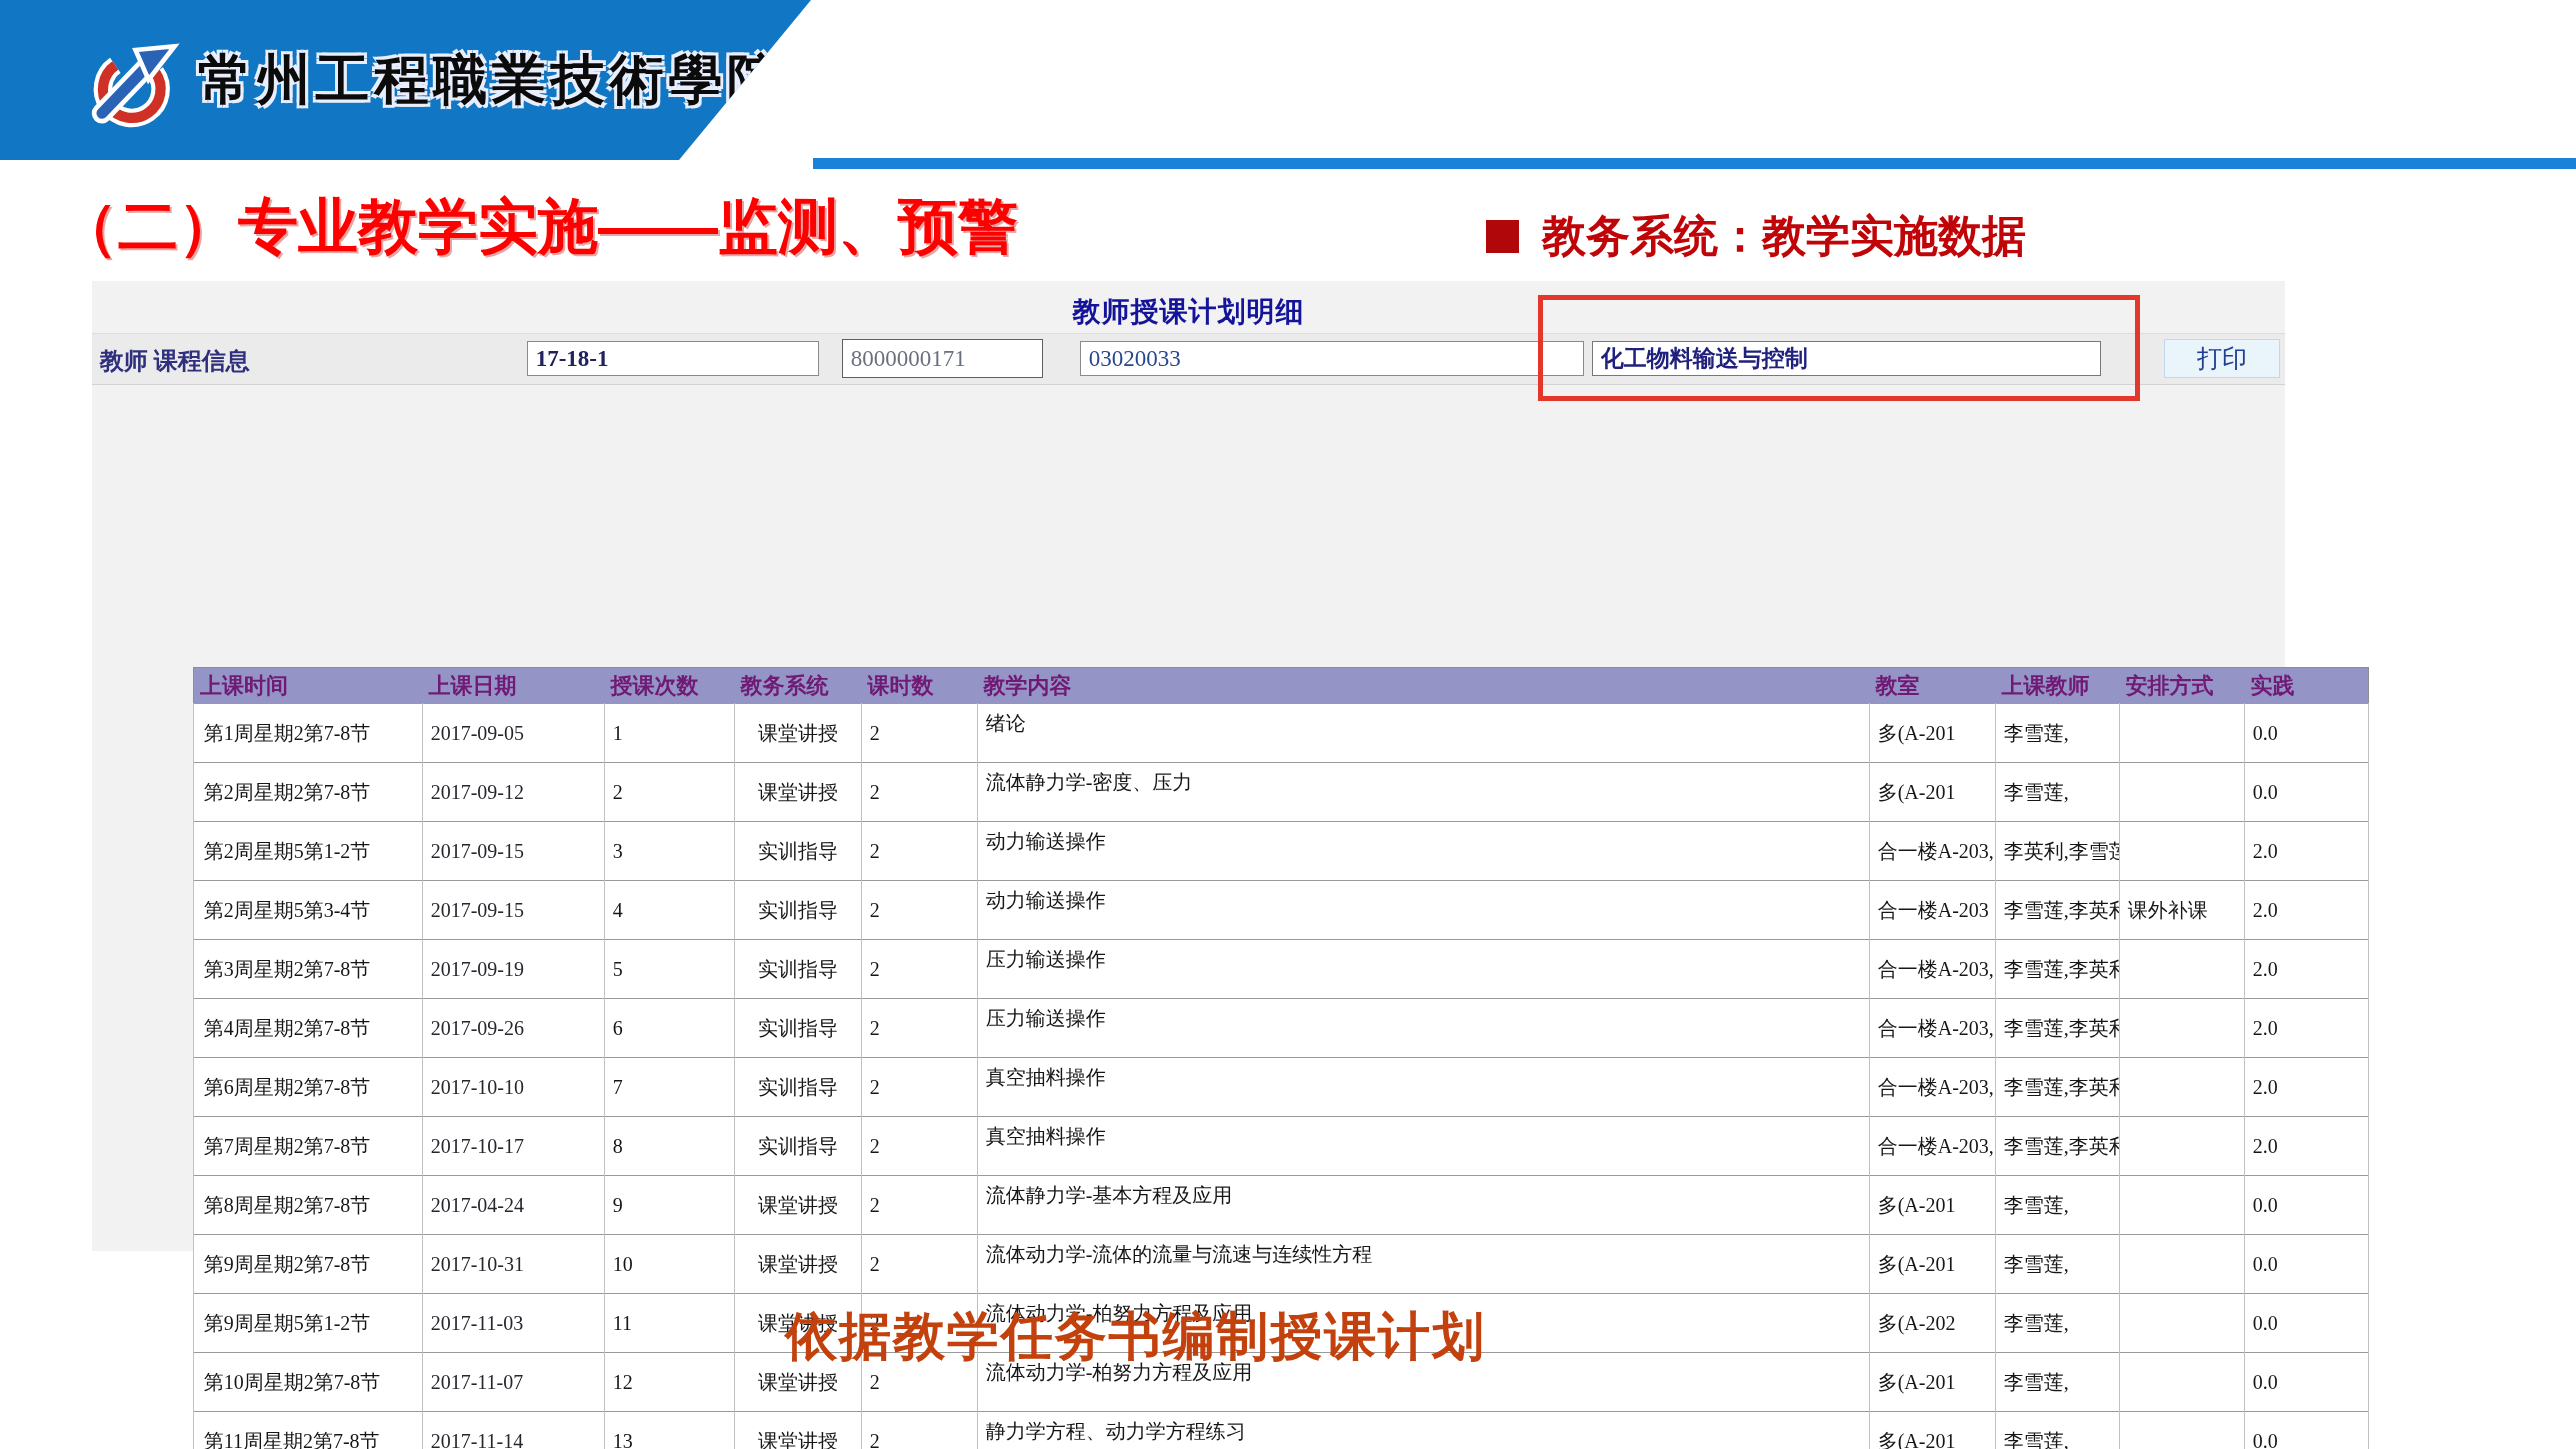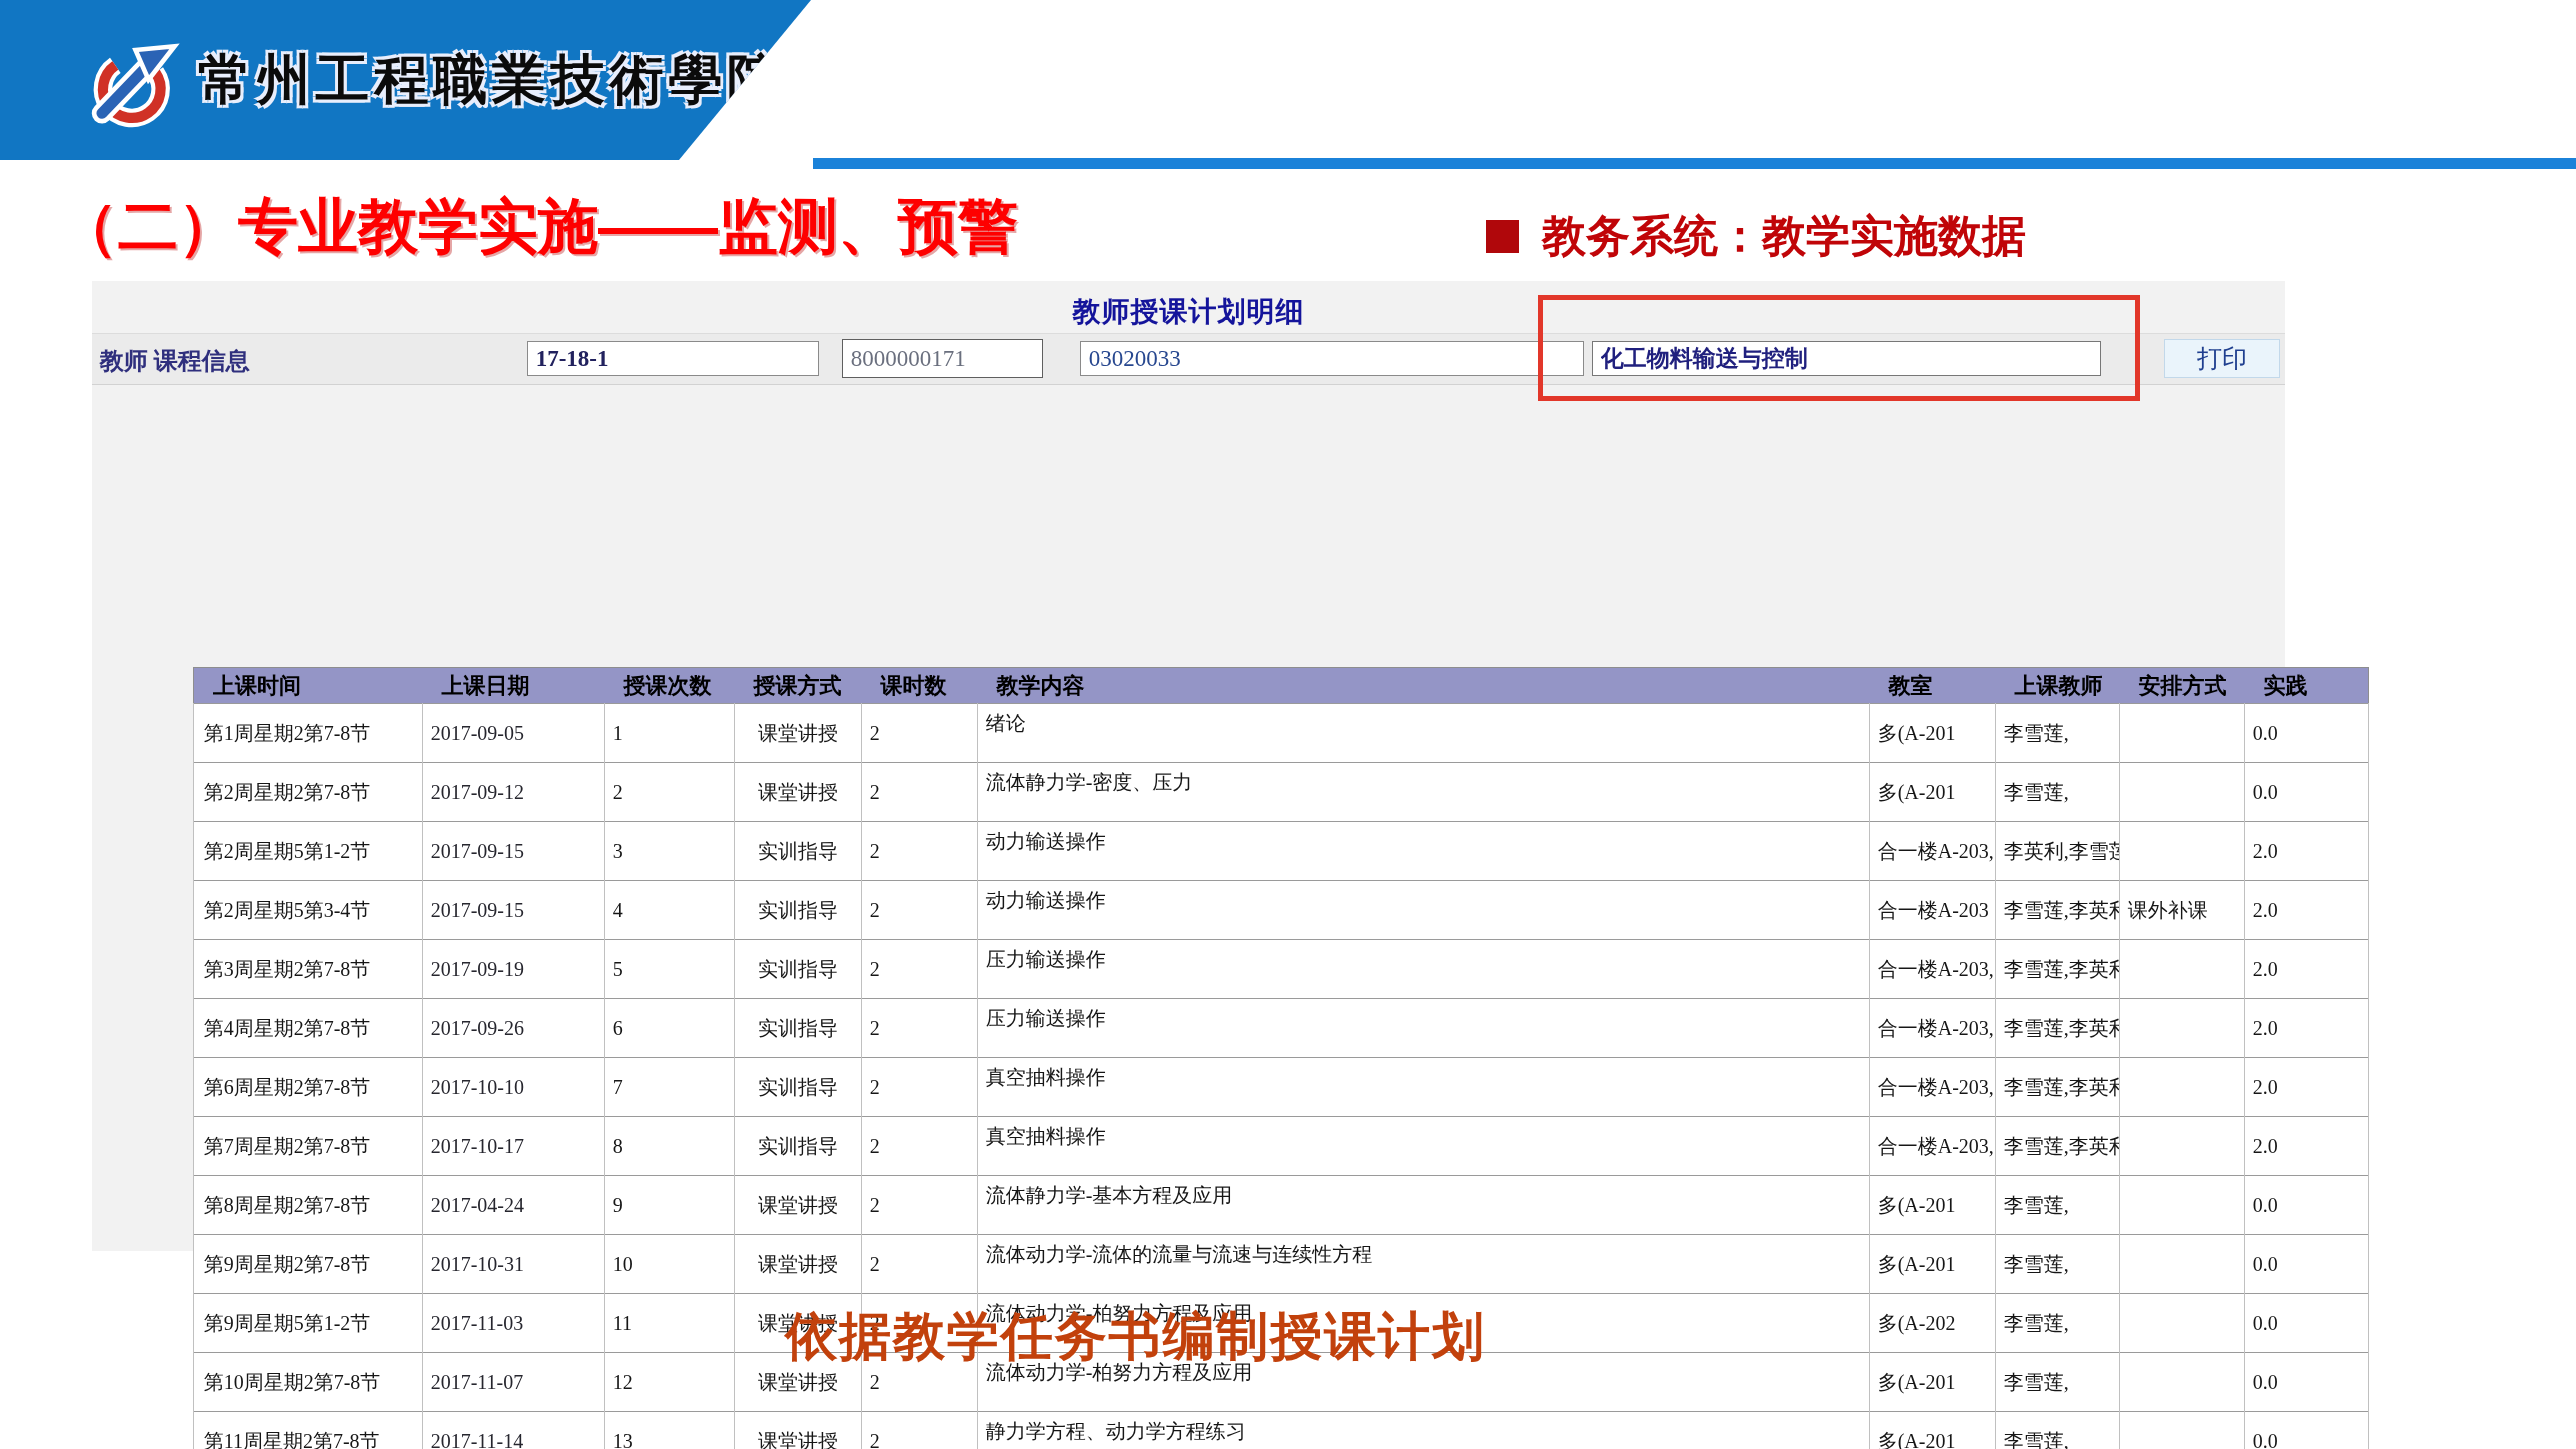--- a/index.html
+++ b/index.html
@@ -57,23 +57,23 @@
                font-size:25px; font-family:"Liberation Serif", serif; cursor:pointer;margin-left:41px; }
 
   
   .red-box { position:absolute; left:1538px; top:295px; width:602px; height:106px;
              border:5.8px solid #e2372a; z-index:6; }
 
   
   table.sched { position:absolute; left:101px; top:386px; width:2173px;
                 border-collapse:collapse; table-layout:fixed;
                 border:1px solid #8e8e8e; background:#fff; }
-  table.sched thead th { height:36px; background:#9495c6; color:#000000;
+  table.sched thead th { height:36px; background:#9495c6; color:#701a75;
                          font-size:22px; font-weight:bold; text-align:left;
-                         padding-left:19px; white-space:nowrap; overflow:hidden; }
+                         padding-left:6px; white-space:nowrap; overflow:hidden; }
   table.sched tbody tr { border-top:1.9px solid #9a9a9a; }
   table.sched tbody td { height:59px; font-size:20px; color:#161616;
                          border-left:1px solid #c0c0c0; border-right:1px solid #c0c0c0;
                          padding:0 7.7px; vertical-align:middle; white-space:nowrap; overflow:hidden; }
   table.sched td.c0 { padding-left:9.7px; }
   table.sched td.c1 { color:#26262e; }
   table.sched td.c3 { text-align:center; }
   table.sched td.c5 { vertical-align:top; padding-top:5.8px; }
 </style>
 </head>
@@ -122,21 +122,21 @@
         <col style="width:126px">
           <col style="width:124px">
           <col style="width:125px">
         <col style="width:124px">
       </colgroup>
       <thead>
         <tr>
             <th>上课时间</th>
             <th>上课日期</th>
             <th>授课次数</th>
-            <th>授课方式</th>
+            <th>教务系统</th>
             <th>课时数</th>
             <th>教学内容</th>
             <th>教室</th>
             <th>上课教师</th>
             <th>安排方式</th>
             <th>实践</th>
           </tr>
       </thead>
       <tbody>
           <tr>

